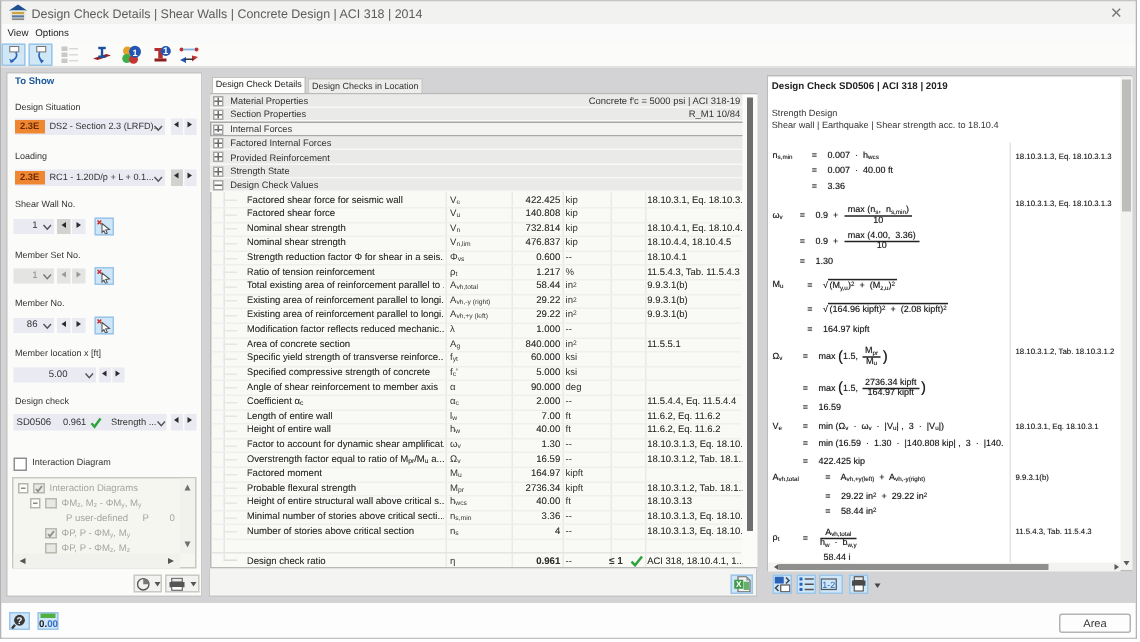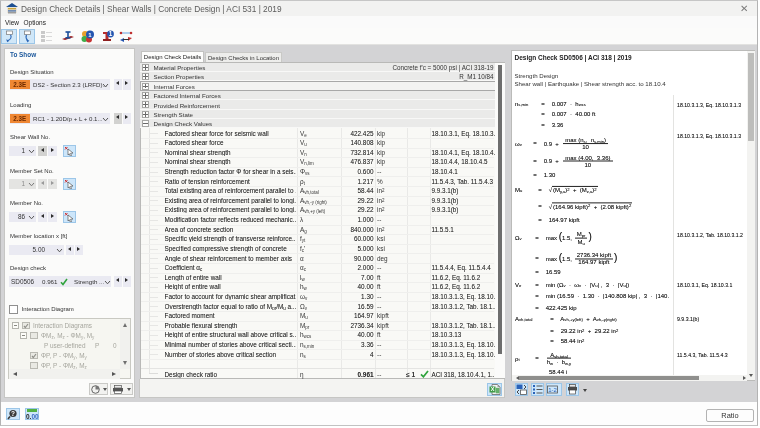--- a/index.html
+++ b/index.html
@@ -31,21 +31,21 @@
 </style></head><body>
 <div class="win"></div>
 <div class="abs" style="left:1px;top:1px;width:756px;height:15px;background:#f2f2f1"></div>
 <svg class="abs" style="left:5px;top:2px" width="14" height="12" viewBox="0 0 14 12">
 <polygon points="1,5 7,1 13,5" fill="#1d4f91"></polygon>
 <rect x="2" y="5" width="10" height="6" fill="#e8e4da"></rect>
 <rect x="3" y="6" width="8" height="1.4" fill="#caa53d"></rect>
 <rect x="3" y="8.2" width="8" height="1.4" fill="#5577a8"></rect>
 <rect x="3" y="10.2" width="8" height="1.2" fill="#8a8a8a"></rect>
 </svg>
-<div class="abs" style="left:21px;top:4px;font-size:8.3px;color:#5c5c5c;white-space:nowrap">Design Check Details | Shear Walls | Concrete Design | ACI 531 | 2019</div>
+<div class="abs" style="left:21px;top:4px;font-size:8.3px;color:#5c5c5c;white-space:nowrap">Design Check Details | Shear Walls | Concrete Design | ACI 318 | 2014</div>
 <div class="abs" style="left:740px;top:3px;font-size:10px;color:#7a7a7a">✕</div>
 <div class="abs" style="left:1px;top:16px;width:756px;height:12px;background:#fafafa"></div>
 <div class="abs" style="left:5px;top:18.5px;font-size:6.5px;color:#222">View</div>
 <div class="abs" style="left:23.5px;top:18.5px;font-size:6.5px;color:#222">Options</div>
 <div class="abs" style="left:1px;top:28px;width:756px;height:17px;background:#fbfbfa;border-bottom:1px solid #e2e2e0"></div>
 <div class="abs" style="left:1px;top:29px;width:16px;height:15px;background:#d0e7f8;border:1px solid #9cc6e8;"></div>
 <svg class="abs" style="left:2px;top:30px" width="14" height="13" viewBox="0 0 14 13">
     <rect x="4.5" y="1" width="6" height="3.6" fill="#fdfdfd" stroke="#777" stroke-width="0.7"></rect>
     <path d="M8.6 4.8 C9.8 7.2 8.8 9.4 6 10.4" fill="none" stroke="#2a65b5" stroke-width="1.1"></path>
     <path d="M4.2 9.2 L7.4 10.8 L5.2 12.2 Z" fill="#2a65b5"></path>
@@ -240,21 +240,21 @@
 <div class="abs" style="left:127px;top:387.5px;width:0;height:0;border:2px solid transparent;border-top:3px solid #555"></div>
 <div class="abs" style="left:6px;top:407.5px;width:13.5px;height:12.5px;background:#cde6fa;border:1px solid #9cc6e8"></div>
 <svg class="abs" style="left:7px;top:408.5px" width="11" height="11" viewBox="0 0 11 11">
 <circle cx="6" cy="4.5" r="3.6" fill="#3a3a3a"></circle>
 <path d="M3 7.5 L1 10" stroke="#3a3a3a" stroke-width="1.6"></path>
 <text x="6" y="7" font-size="6.5" fill="#fff" text-anchor="middle" font-weight="bold">?</text>
   </svg>
 <div class="abs" style="left:25px;top:407.5px;width:13.5px;height:12.5px;background:#cde6fa;border:1px solid #9cc6e8"></div>
 <div class="abs" style="left:26.5px;top:409px;width:10.5px;height:3px;background:#52b043"></div>
 <div class="abs" style="left:26px;top:412.5px;font-size:6.5px;font-weight:bold;color:#222">0.<span style="color:#3a6cc4">00</span></div>
-<div class="abs" style="left:706px;top:409px;width:48px;height:13px;background:#fdfdfd;border:1px solid #b3b3b3;border-radius:2px;text-align:center;font-size:7.4px;color:#333;line-height:12px">Ratio</div>
+<div class="abs" style="left:706px;top:409px;width:48px;height:13px;background:#fdfdfd;border:1px solid #b3b3b3;border-radius:2px;text-align:center;font-size:7.4px;color:#333;line-height:12px">Area</div>
 <div class="abs" style="left:141px;top:51px;width:63px;height:11px;background:#fdfdfc;border:1px solid #c2c2c0;border-bottom:none;font-size:6px;color:#222;text-align:center;line-height:11px">Design Check Details</div>
 <div class="abs" style="left:205px;top:51.5px;width:77px;height:10.5px;background:#ededeb;border:1px solid #c9c9c6;border-bottom:none;font-size:6px;color:#333;text-align:center;line-height:10.5px">Design Checks in Location</div>
 <div class="abs" style="left:139.5px;top:62px;width:365.5px;height:317px;background:#f9f9f6;border:1px solid #b9b9b7"></div>
 <div class="abs" style="left:139px;top:379px;width:366px;height:19px;background:#f4f4f2;border:1px solid #c6c6c4;border-top:none"></div>
 <div class="abs" style="left:487px;top:382.5px;width:15px;height:13px;background:#cde6fa;border:1px solid #9cc6e8"></div>
 <svg class="abs" style="left:488.5px;top:383.5px" width="12" height="11" viewBox="0 0 12 11">
 <path d="M3 0.5 H8.5 L11 3 V10.5 H3 Z" fill="#f2f2f2" stroke="#6a6a6a" stroke-width="0.8"></path>
 <path d="M8.5 0.5 L11 3 H8.5 Z" fill="#9a9a9a"></path>
 <rect x="0.5" y="2.5" width="6" height="6" fill="#3f9c47"></rect>
 <text x="3.5" y="7.3" font-size="5.5" fill="#fff" text-anchor="middle" font-weight="bold">X</text>

